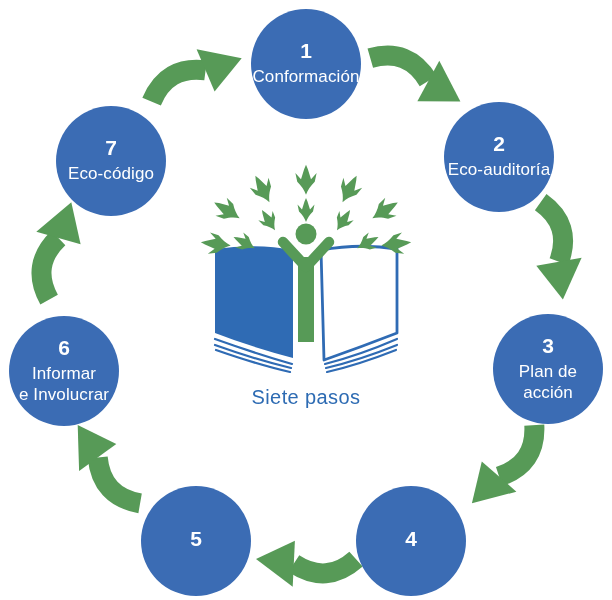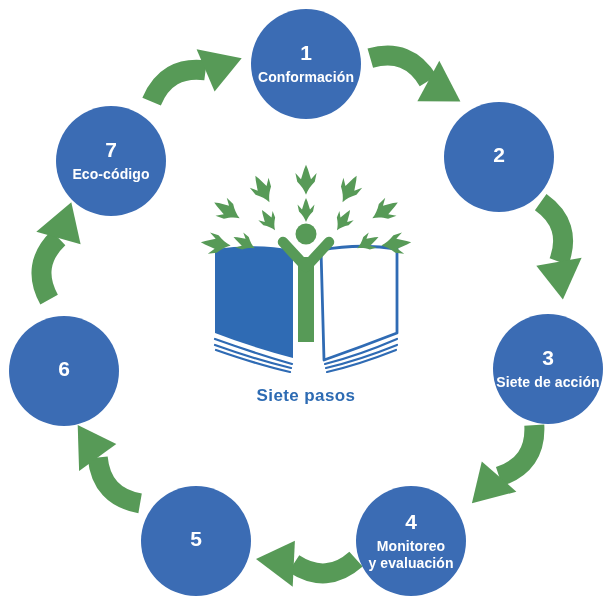--- a/index.html
+++ b/index.html
@@ -16,26 +16,26 @@
   }
   svg.layer{position:absolute;left:0;top:0;}
   
   .step{
     position:absolute;width:110px;height:110px;border-radius:50%;
     background:var(--blue);color:#fff;
     display:flex;flex-direction:column;align-items:center;justify-content:center;
     text-align:center;
   }
   .step .num{font-size:21px;font-weight:700;line-height:1;margin-bottom:6px;}
-  .step .lbl{font-size:14px;font-weight:700;line-height:1.18;letter-spacing:.1px;}
+  .step .lbl{font-size:17px;font-weight:400;line-height:1.18;letter-spacing:.1px;}
   .step .lbl span{display:block;}
   
   .title{
     position:absolute;left:0;right:0;top:386px;text-align:center;
-    color:var(--title-blue);font-size:17px;font-weight:700;letter-spacing:.4px;
+    color:var(--title-blue);font-size:20px;font-weight:400;letter-spacing:.4px;
   }
   
   .arrow-body{fill:none;stroke:var(--green);stroke-width:20;}
   .arrow-head{fill:var(--green);}
   .leaf{fill:var(--green);}
   .green-fill{fill:var(--green);}
   .person-arms{fill:none;stroke:var(--green);stroke-width:10.5;stroke-linecap:round;stroke-linejoin:round;}
   .page-fill{fill:var(--logo-blue);}
   .page-outline{fill:#fff;stroke:var(--logo-blue);stroke-width:2.8;stroke-linejoin:round;}
   .page-line{fill:none;stroke:var(--logo-blue);stroke-width:2.2;stroke-linecap:round;}
@@ -105,44 +105,48 @@
 
   <div class="step" style="left:251px;top:9px;">
     <div class="num">1</div>
     <div class="lbl">
       <span>Conformación</span>
     </div>
   </div>
 
   <div class="step" style="left:444px;top:102px;">
     <div class="num">2</div>
+    <div class="lbl">
+      <span>Eco-auditoría</span>
+      <span></span>
+    </div>
   </div>
 
   <div class="step" style="left:493px;top:314px;">
     <div class="num">3</div>
     <div class="lbl">
-      <span>Siete de acción</span>
+      <span>Plan de acción</span>
       <span></span>
     </div>
   </div>
 
   <div class="step" style="left:356px;top:486px;">
     <div class="num">4</div>
-    <div class="lbl">
-      <span>Monitoreo</span>
-      <span>y evaluación</span>
-    </div>
   </div>
 
   <div class="step" style="left:141px;top:486px;">
     <div class="num">5</div>
   </div>
 
   <div class="step" style="left:9px;top:316px;">
     <div class="num">6</div>
+    <div class="lbl">
+      <span>Informar</span>
+      <span>e Involucrar</span>
+    </div>
   </div>
 
   <div class="step" style="left:56px;top:106px;">
     <div class="num">7</div>
     <div class="lbl">
       <span>Eco-código</span>
       <span></span>
     </div>
   </div>
 

